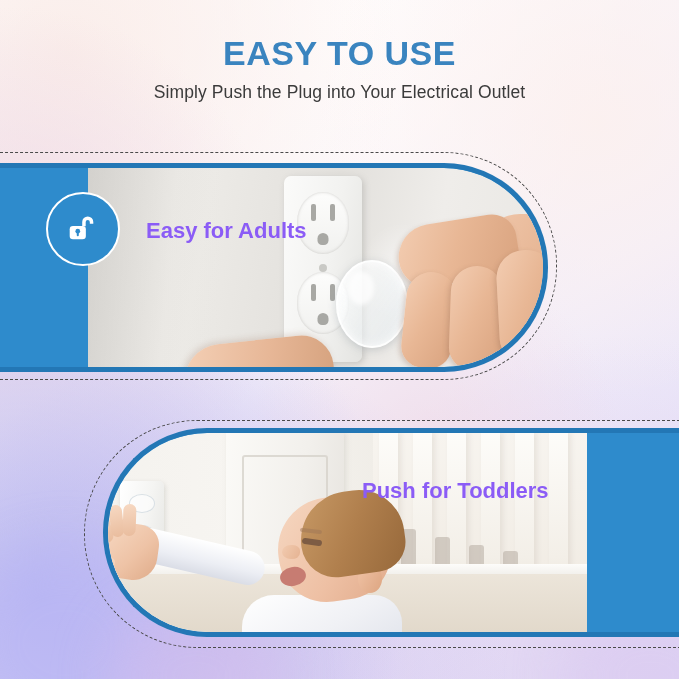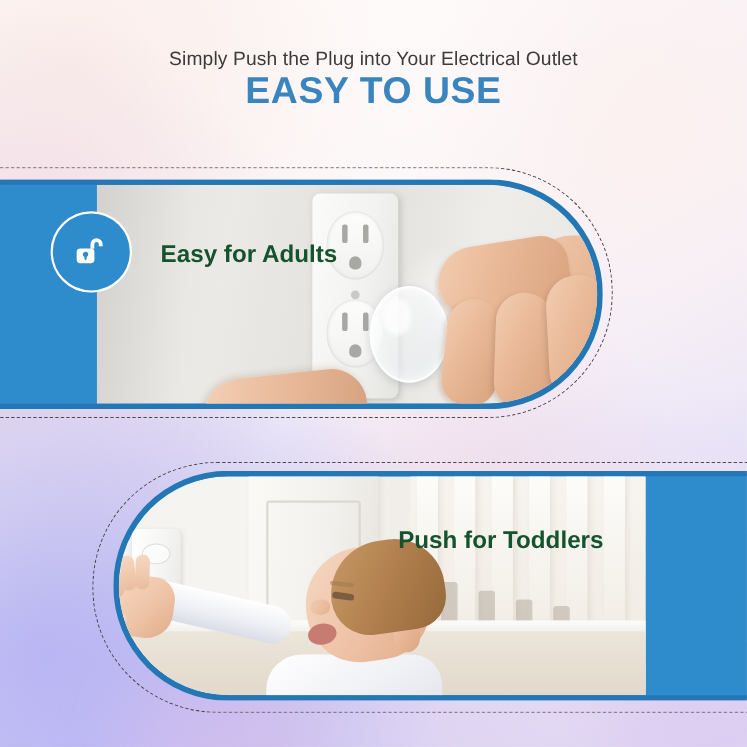--- a/index.html
+++ b/index.html
@@ -92,21 +92,21 @@
     display: flex;
     align-items: center;
     justify-content: center;
     z-index: 6;
   }
   .caption {
     position: absolute;
     z-index: 5;
     font-size: 22px;
     font-weight: bold;
-    color: #14532d;
+    color: #8b5cf6;
     white-space: nowrap;
   }
 
   
   #panel1-dashed {
     left: -20px;
     top: 152px;
     width: 576px;
     height: 226px;
     border-radius: 0 113px 113px 0;
@@ -354,22 +354,22 @@
 </head>
 <body>
 
 <div id="bg">
   <div id="bg-blob-a"></div>
   <div id="bg-blob-b"></div>
   <div id="bg-blob-c"></div>
 </div>
 
 <div id="header">
+  <div id="title">EASY TO USE</div>
   <div id="subtitle">Simply Push the Plug into Your Electrical Outlet</div>
-  <div id="title">EASY TO USE</div>
 </div>
 
 <div class="panel-wrap">
   <div class="dashed" id="panel1-dashed"></div>
 
   <div class="panel" id="panel1">
     <div class="photo" id="panel1-photo">
       <div id="wall-shadow"></div>
 
       <div id="outlet-plate">

